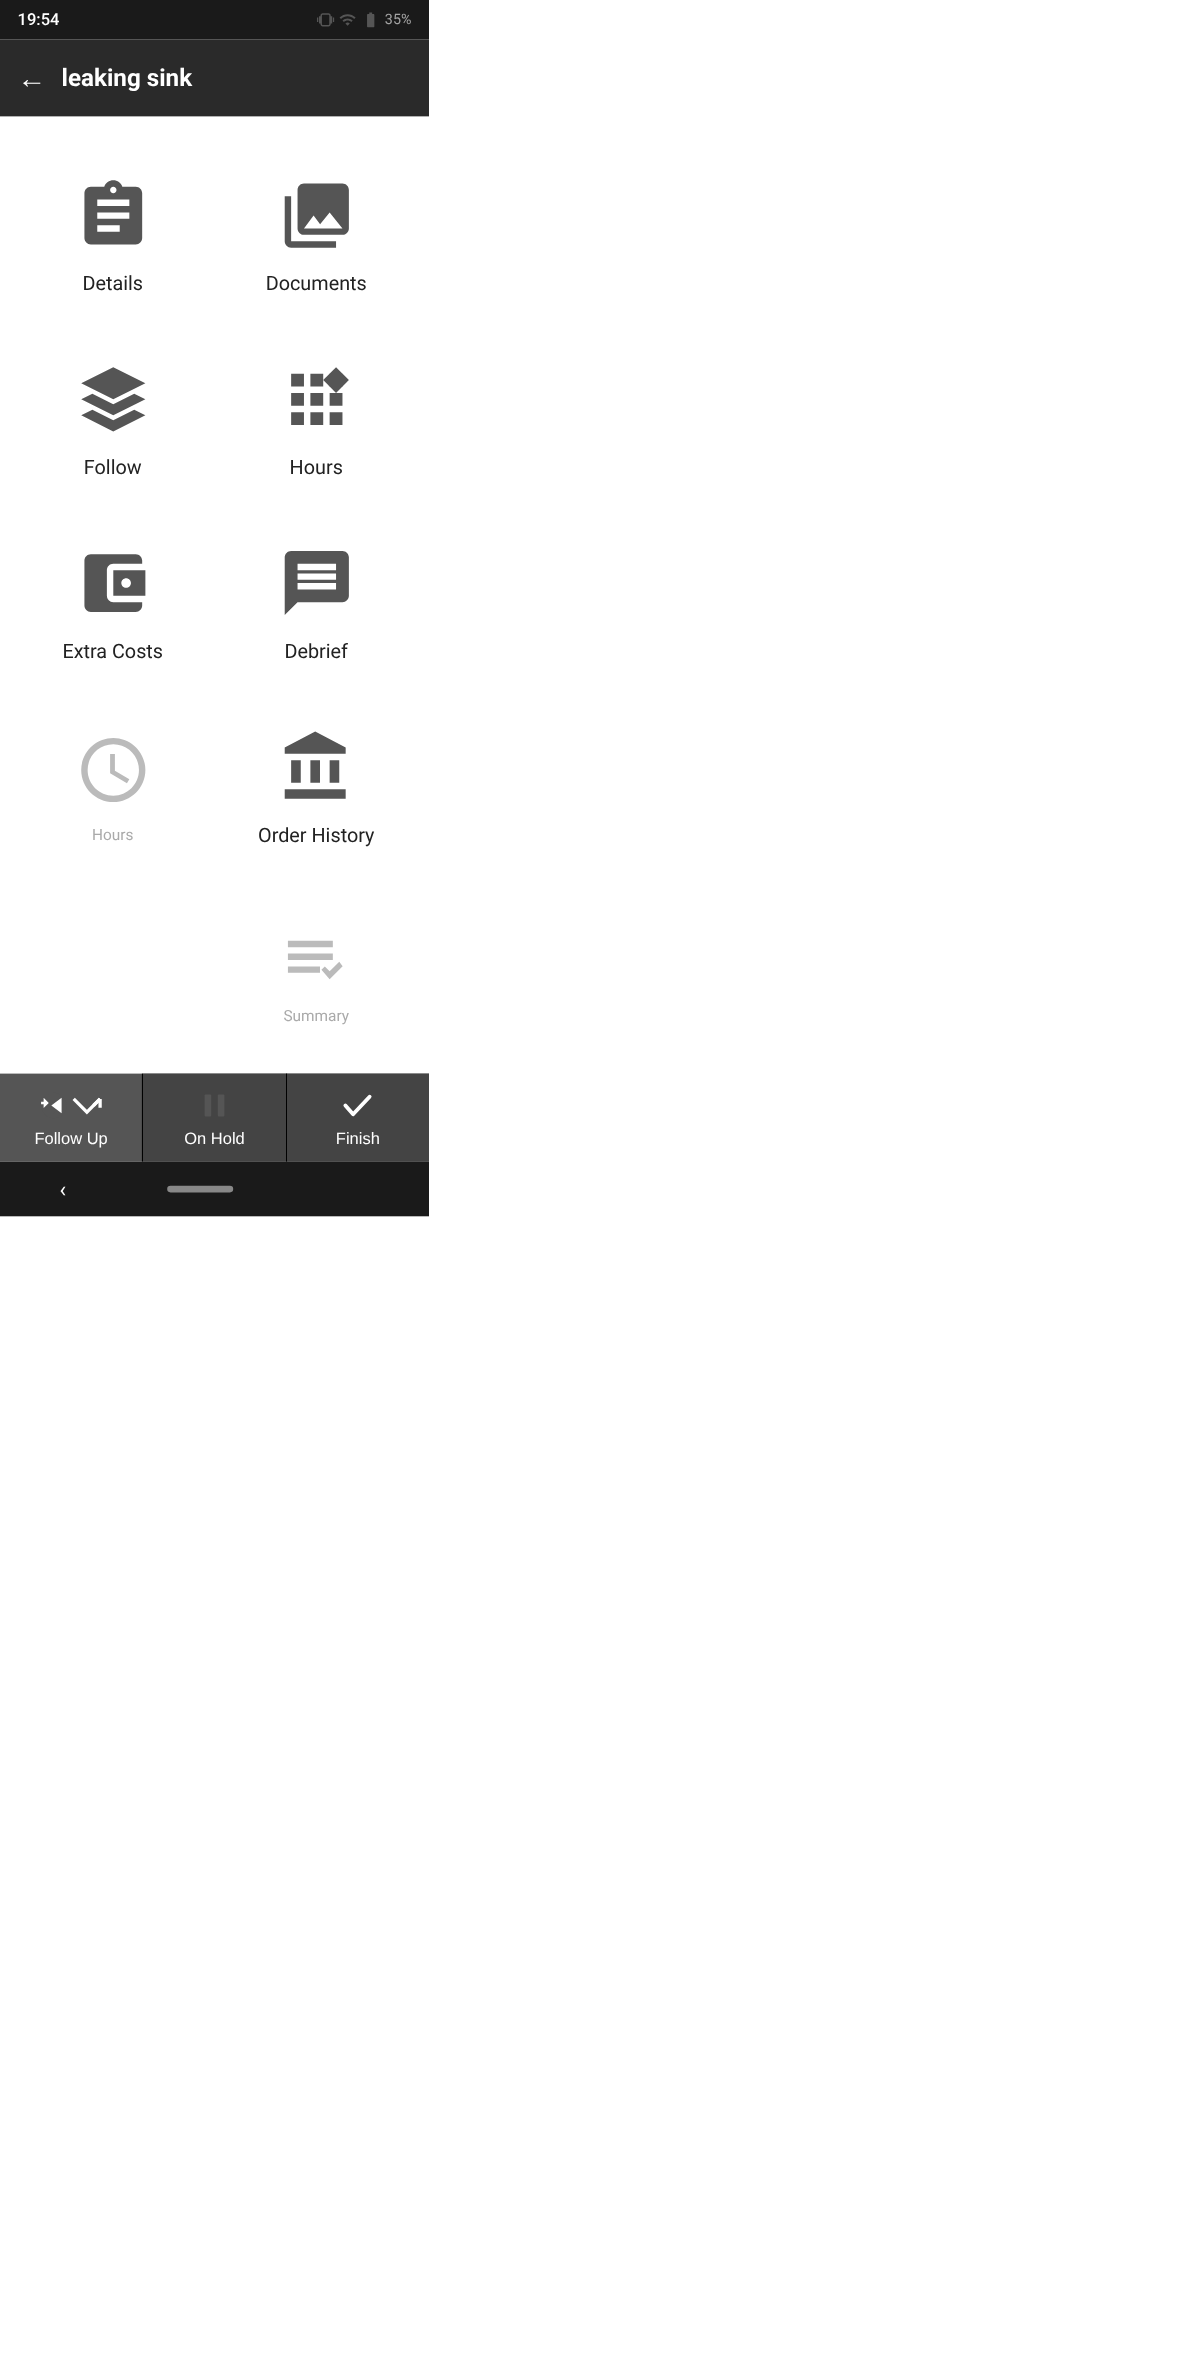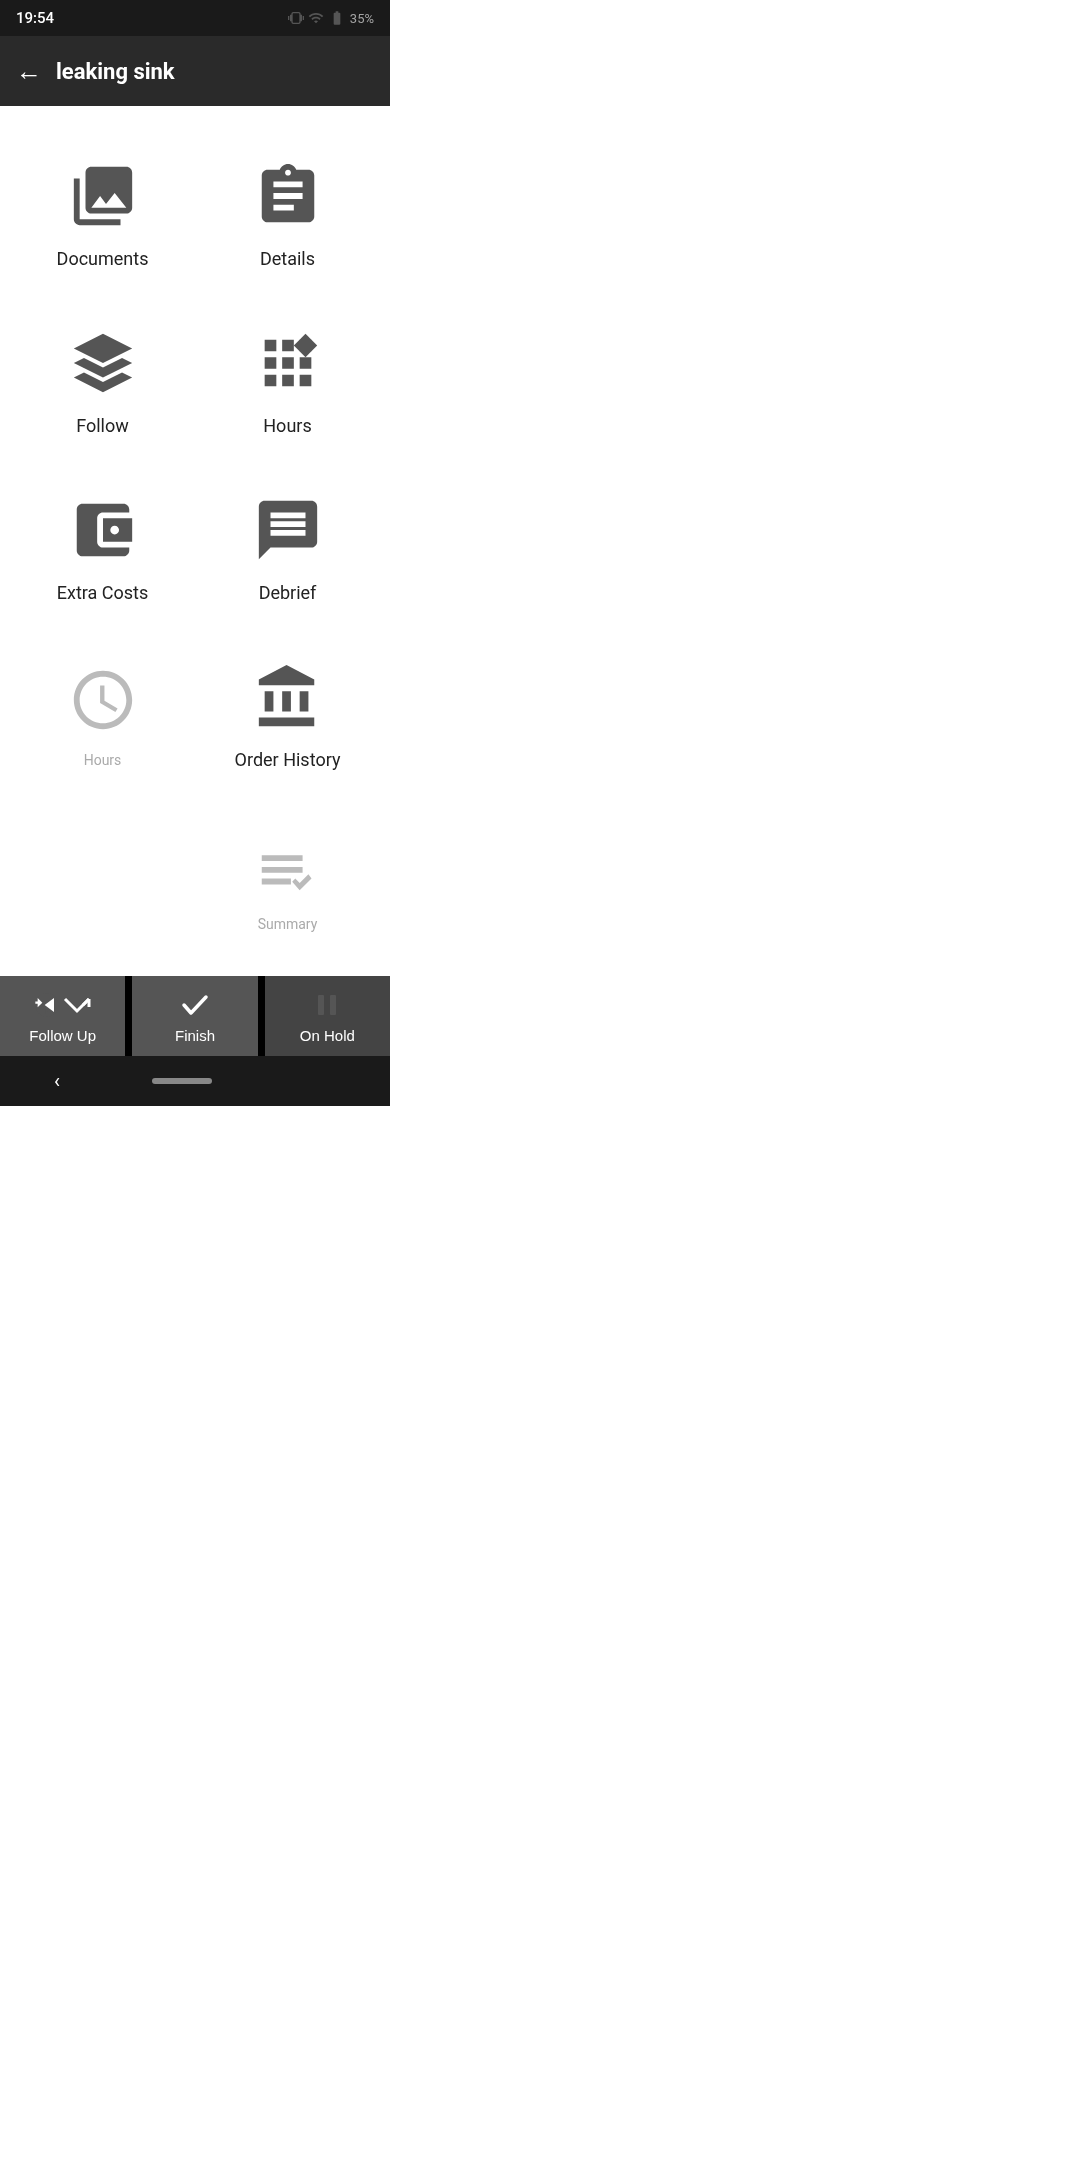--- a/index.html
+++ b/index.html
@@ -110,21 +110,21 @@
       display: flex;
       flex-direction: column;
       align-items: center;
       justify-content: center;
       cursor: pointer;
       border: none;
       background: transparent;
       color: #ffffff;
       font-size: 15px;
       gap: 6px;
-      border-right: 7px solid #000000;
+      border-right: 1px solid #000000;
     }
     .action-btn:last-child {
       border-right: none;
       background: #444444;
     }
 
     .action-icon {
       display: flex;
       align-items: center;
       justify-content: center;
@@ -187,33 +187,33 @@
   <span class="back-btn">←</span>
   <span class="header-title">leaking sink</span>
 </div>
 
 <div class="main-content">
   <div class="menu-grid">
 
     <div class="menu-item">
       <div class="menu-icon">
         <svg width="70" height="70" viewBox="0 0 24 24">
+          <path d="M19 3h-4.18C14.4 1.84 13.3 1 12 1c-1.3 0-2.4.84-2.82 2H5c-1.1 0-2 .9-2 2v14c0 1.1.9 2 2 2h14c1.1 0 2-.9 2-2V5c0-1.1-.9-2-2-2zm-7 0c.55 0 1 .45 1 1s-.45 1-1 1-1-.45-1-1 .45-1 1-1zm2 14H7v-2h7v2zm3-4H7v-2h10v2zm0-4H7V7h10v2z"></path>
+        </svg>
+      </div>
+      <span class="menu-label">Details</span>
+    </div>
+
+    <div class="menu-item">
+      <div class="menu-icon">
+        <svg width="70" height="70" viewBox="0 0 24 24">
           <path d="M22 16V4c0-1.1-.9-2-2-2H8c-1.1 0-2 .9-2 2v12c0 1.1.9 2 2 2h12c1.1 0 2-.9 2-2zm-11-4l2.03 2.71L16 11l4 5H8l3-4zM2 6v14c0 1.1.9 2 2 2h14v-2H4V6H2z"></path>
         </svg>
       </div>
       <span class="menu-label">Documents</span>
-    </div>
-
-    <div class="menu-item">
-      <div class="menu-icon">
-        <svg width="70" height="70" viewBox="0 0 24 24">
-          <path d="M19 3h-4.18C14.4 1.84 13.3 1 12 1c-1.3 0-2.4.84-2.82 2H5c-1.1 0-2 .9-2 2v14c0 1.1.9 2 2 2h14c1.1 0 2-.9 2-2V5c0-1.1-.9-2-2-2zm-7 0c.55 0 1 .45 1 1s-.45 1-1 1-1-.45-1-1 .45-1 1-1zm2 14H7v-2h7v2zm3-4H7v-2h10v2zm0-4H7V7h10v2z"></path>
-        </svg>
-      </div>
-      <span class="menu-label">Details</span>
     </div>
 
     <div class="menu-item">
       <div class="menu-icon">
         <svg width="70" height="70" viewBox="0 0 24 24">
           <path d="M11.99 2L2 7l9.99 5L22 7l-10.01-5zM2 17l9.99 5L22 17l-3.48-1.74-6.53 3.26-6.51-3.26L2 17zm0-5l9.99 5L22 12l-3.48-1.74-6.53 3.26-6.51-3.26L2 12z"></path>
         </svg>
       </div>
       <span class="menu-label">Follow</span>
     </div>
@@ -290,40 +290,40 @@
         <path d="M4 14l4-4-4-4v3H2v2h2v3zm6-2l8 6V6l-8 6z" fill="#ffffff"></path>
       </svg>
 
       <svg width="32" height="32" viewBox="0 0 32 32" fill="none">
         <polyline points="4,10 16,22 28,10" stroke="#ffffff" stroke-width="3" fill="none"></polyline>
         <line x1="22" y1="16" x2="28" y2="10" stroke="#ffffff" stroke-width="3"></line>
         <line x1="28" y1="10" x2="28" y2="18" stroke="#ffffff" stroke-width="3"></line>
       </svg>
     </div>
     <span>Follow Up</span>
-  </button>
-
-  <button class="action-btn">
-    <div class="action-icon">
-      <svg width="32" height="32" viewBox="0 0 32 32" fill="none">
-        <polyline points="5,16 12,24 27,8" stroke="#ffffff" stroke-width="3.5" fill="none" stroke-linecap="round" stroke-linejoin="round"></polyline>
-      </svg>
-    </div>
-    <span>Finish</span>
   </button>
 
   <button class="action-btn" style="background:#444444;">
     <div class="action-icon">
       <svg width="32" height="32" viewBox="0 0 32 32" fill="#ffffff">
         <rect x="7" y="6" width="6" height="20" rx="1"></rect>
         <rect x="19" y="6" width="6" height="20" rx="1"></rect>
       </svg>
     </div>
     <span>On Hold</span>
   </button>
 
+  <button class="action-btn">
+    <div class="action-icon">
+      <svg width="32" height="32" viewBox="0 0 32 32" fill="none">
+        <polyline points="5,16 12,24 27,8" stroke="#ffffff" stroke-width="3.5" fill="none" stroke-linecap="round" stroke-linejoin="round"></polyline>
+      </svg>
+    </div>
+    <span>Finish</span>
+  </button>
+
 </div>
 
 <div class="nav-bar">
   <span class="nav-back">‹</span>
   <div class="nav-pill"></div>
   <div style="width:32px;"></div>
 </div>
 
 </body></html>

